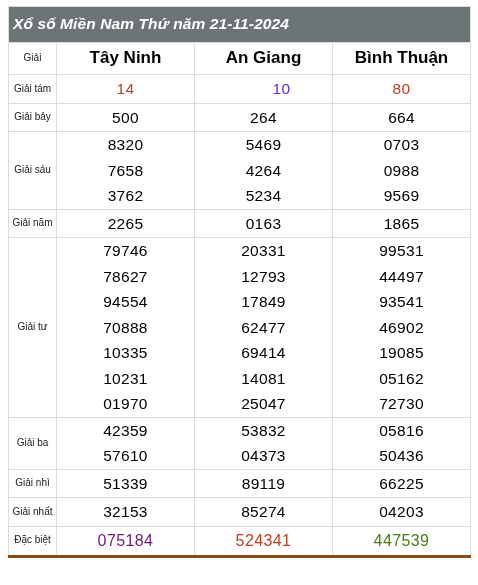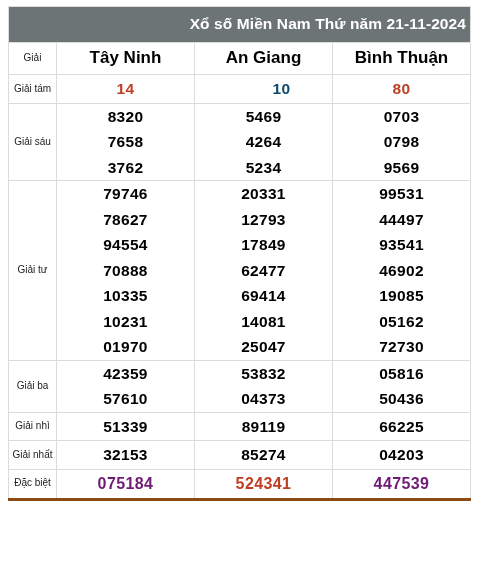--- a/index.html
+++ b/index.html
@@ -34,24 +34,25 @@
 
   .result-table col.c-label { width: 48px; }
   .result-table col.c-prov  { width: 138px; }
 
   
   .title-bar td {
     background: #6d7476;
     color: #ffffff;
     font-size: 15.5px;
     font-weight: bold;
-    text-align: right;
+    text-align: left;
     padding: 8px 4px 9px 4px;
     letter-spacing: 0.1px;
     border: none;
+    font-style: italic;
   }
 
   
   .head-row td {
     border: 1px solid #dcdcdc;
     text-align: center;
     vertical-align: middle;
     padding: 5px 2px 6px 2px;
     background: #ffffff;
   }
@@ -90,21 +91,21 @@
 
   .num-stack {
     display: flex;
     flex-direction: column;
     justify-content: space-around;
     align-items: center;
     width: 100%;
   }
   .num-stack .num {
     font-size: 15.5px;
-    font-weight: bold;
+    font-weight: normal;
     color: #000000;
     line-height: 1;
     padding: 5px 0;
     letter-spacing: 0.3px;
   }
 
   
   .one-row .num-stack .num { padding: 6px 0; }
 
   
@@ -149,26 +150,44 @@
 
     <tr class="prize-row accent one-row">
           <td class="label-cell">Giải tám</td>
           <td class="num-cell">
             <div class="num-stack">
               <span class="num" style="color: rgb(191, 63, 34);">14</span>
             </div>
           </td>
           <td class="num-cell">
             <div class="num-stack">
-              <span class="num" style="color: #0c4a6e; margin-left: 36px;">10</span>
+              <span class="num" style="color: #6d28d9; margin-left: 36px;">10</span>
             </div>
           </td>
           <td class="num-cell">
             <div class="num-stack">
               <span class="num" style="color: rgb(191, 63, 34);">80</span>
+            </div>
+          </td>
+        </tr>
+        <tr class="prize-row one-row">
+          <td class="label-cell">Giải bảy</td>
+          <td class="num-cell">
+            <div class="num-stack">
+              <span class="num">500</span>
+            </div>
+          </td>
+          <td class="num-cell">
+            <div class="num-stack">
+              <span class="num">264</span>
+            </div>
+          </td>
+          <td class="num-cell">
+            <div class="num-stack">
+              <span class="num">664</span>
             </div>
           </td>
         </tr>
         <tr class="prize-row">
           <td class="label-cell">Giải sáu</td>
           <td class="num-cell">
             <div class="num-stack">
               <span class="num">8320</span>
               <span class="num">7658</span>
               <span class="num">3762</span>
@@ -177,22 +196,40 @@
           <td class="num-cell">
             <div class="num-stack">
               <span class="num">5469</span>
               <span class="num">4264</span>
               <span class="num">5234</span>
             </div>
           </td>
           <td class="num-cell">
             <div class="num-stack">
               <span class="num">0703</span>
-              <span class="num">0798</span>
+              <span class="num">0988</span>
               <span class="num">9569</span>
+            </div>
+          </td>
+        </tr>
+        <tr class="prize-row one-row">
+          <td class="label-cell">Giải năm</td>
+          <td class="num-cell">
+            <div class="num-stack">
+              <span class="num">2265</span>
+            </div>
+          </td>
+          <td class="num-cell">
+            <div class="num-stack">
+              <span class="num">0163</span>
+            </div>
+          </td>
+          <td class="num-cell">
+            <div class="num-stack">
+              <span class="num">1865</span>
             </div>
           </td>
         </tr>
         <tr class="prize-row">
           <td class="label-cell">Giải tư</td>
           <td class="num-cell">
             <div class="num-stack">
               <span class="num">79746</span>
               <span class="num">78627</span>
               <span class="num">94554</span>
@@ -289,19 +326,19 @@
               <span class="num" style="color: #701a75;">075184</span>
             </div>
           </td>
           <td class="num-cell">
             <div class="num-stack">
               <span class="num" style="color: rgb(191, 63, 34);">524341</span>
             </div>
           </td>
           <td class="num-cell">
             <div class="num-stack">
-              <span class="num" style="color: #701a75;">447539</span>
+              <span class="num" style="color: #4d7c0f;">447539</span>
             </div>
           </td>
         </tr>
       </tbody>
   </table>
 </div>
 
 </body></html>

